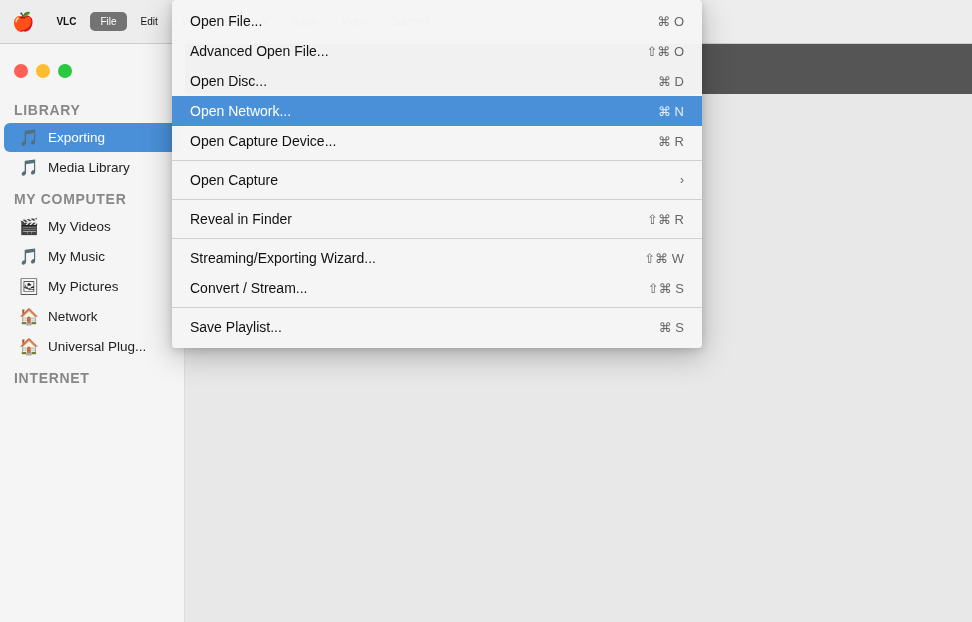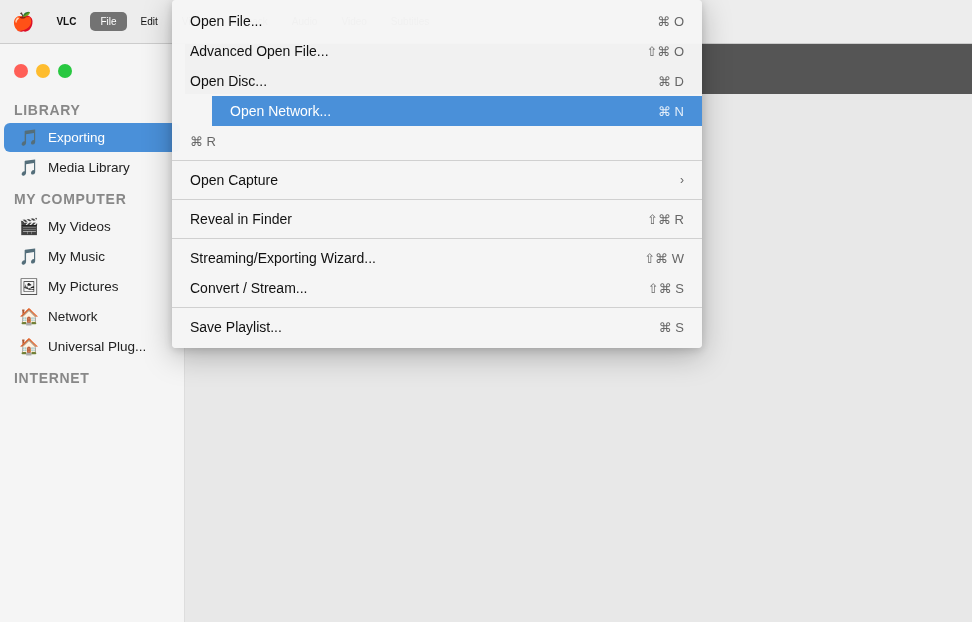--- a/index.html
+++ b/index.html
@@ -143,21 +143,20 @@
       justify-content: space-between;
       padding: 7px 18px;
       font-size: 14px;
       color: #111;
       cursor: pointer;
       min-height: 30px;
     }
     .menu-item.highlighted {
       background: #4a90d9;
       color: white;
-      margin-left: 40px;
     }
     .menu-item .item-label {
       flex: 1;
     }
     .menu-item .shortcut {
       color: #666;
       font-size: 13px;
       display: flex;
       align-items: center;
       gap: 2px;
@@ -257,20 +256,21 @@
     <span class="item-label">Open Disc...</span>
     <span class="shortcut">⌘ D</span>
   </div>
 
   <div class="menu-item highlighted">
     <span class="item-label">Open Network...</span>
     <span class="shortcut">⌘ N</span>
   </div>
 
   <div class="menu-item">
+    <span class="item-label">Open Capture Device...</span>
     <span class="shortcut">⌘ R</span>
   </div>
 
   <div class="menu-separator"></div>
 
   <div class="menu-item">
     <span class="item-label">Open Capture</span>
     <span class="arrow">›</span>
   </div>
 

